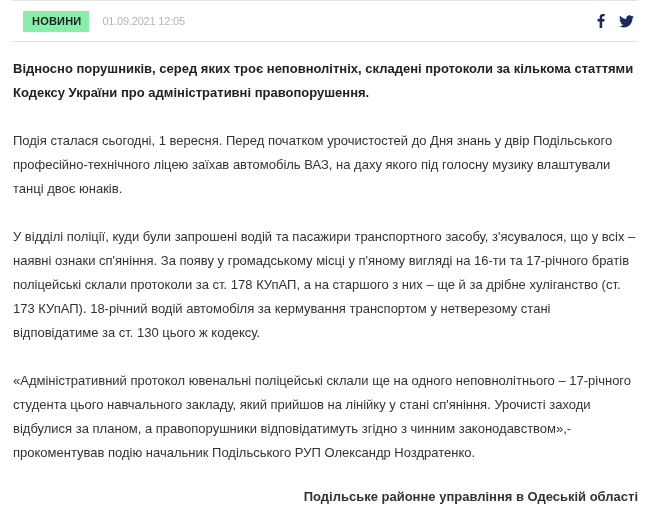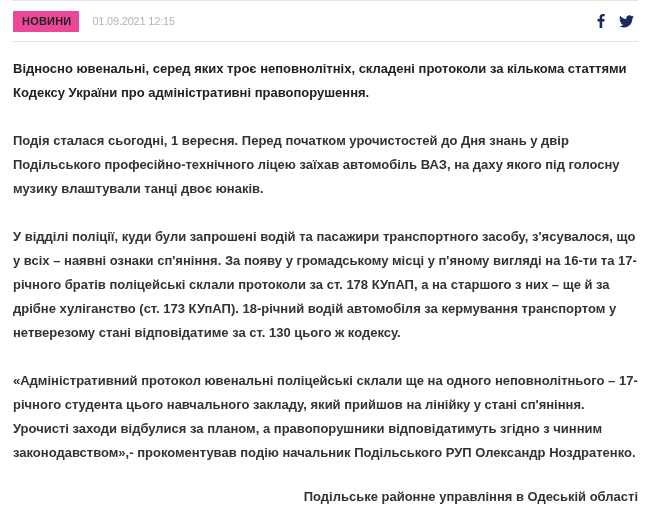--- a/index.html
+++ b/index.html
@@ -20,27 +20,27 @@
       top: 0;
       width: 626px;
       height: 42px;
       border-top: 1px solid #e3e3e3;
       border-bottom: 1px solid #e3e3e3;
       display: flex;
       align-items: center;
     }
     .badge {
       display: inline-block;
-      background: #ec4899;
+      background: #86efac;
       color: #222;
       font-weight: bold;
       font-size: 11px;
       letter-spacing: 0.2px;
       padding: 5px 8px 5px 9px;
-      margin-left: 1px;
+      margin-left: 11px;
       line-height: 11px;
     }
     .date {
       margin-left: 13px;
       color: #b5b5b5;
       font-size: 11px;
       letter-spacing: -0.2px;
     }
     .share {
       margin-left: auto;
@@ -58,21 +58,21 @@
     .share svg { display: block; }
     .article {
       position: absolute;
       left: 13px;
       top: 57px;
       width: 626px;
       font-size: 13px;
       line-height: 24px;
       color: #333;
     }
-    .article p { margin-bottom: 24px; font-weight: bold; }
+    .article p { margin-bottom: 24px; }
     .article p.lead {
       font-weight: bold;
       color: #222;
       font-size: 13px;
       margin-bottom: 24px;
     }
     .signature {
       position: absolute;
       right: 10px;
       top: 485px;
@@ -81,35 +81,35 @@
       color: #333;
       line-height: 24px;
       text-align: left;
     }
   </style>
 </head>
 <body>
 
 <div class="meta-bar">
   <span class="badge">НОВИНИ</span>
-  <span class="date">01.09.2021 12:15</span>
+  <span class="date">01.09.2021 12:05</span>
   <div class="share">
     <a class="icon">
       <svg width="8" height="14" viewBox="0 0 8 14">
         <path d="M5.2 14V7.6h2.1l.3-2.5H5.2V3.5c0-.7.2-1.2 1.2-1.2H7.7V.1C7.5.1 6.7 0 5.8 0 3.9 0 2.6 1.2 2.6 3.3v1.8H.5v2.5h2.1V14h2.6z" fill="#1a2a5e"></path>
       </svg>
     </a>
     <a class="icon">
       <svg width="15" height="13" viewBox="0 0 24 20">
         <path d="M24 2.4c-.9.4-1.8.7-2.8.8 1-.6 1.8-1.6 2.2-2.7-1 .6-2 1-3.1 1.2C19.3.7 18 0 16.6 0c-2.7 0-4.9 2.2-4.9 4.9 0 .4 0 .8.1 1.1C7.7 5.8 4.1 3.9 1.7.9c-.4.7-.7 1.6-.7 2.5 0 1.7.9 3.2 2.2 4.1-.8 0-1.6-.2-2.2-.6v.1c0 2.4 1.7 4.4 3.9 4.8-.4.1-.8.2-1.3.2-.3 0-.6 0-.9-.1.6 2 2.4 3.4 4.6 3.4-1.7 1.3-3.8 2.1-6.1 2.1-.4 0-.8 0-1.2-.1 2.2 1.4 4.8 2.2 7.5 2.2 9.1 0 14-7.5 14-14v-.6c1-.7 1.8-1.6 2.5-2.5z" fill="#1a2a5e"></path>
       </svg>
     </a>
   </div>
 </div>
 
 <div class="article">
-  <p class="lead">Відносно ювенальні, серед яких троє неповнолітніх, складені протоколи за кількома статтями Кодексу України про адміністративні правопорушення.</p>
+  <p class="lead">Відносно порушників, серед яких троє неповнолітніх, складені протоколи за кількома статтями Кодексу України про адміністративні правопорушення.</p>
   <p>Подія сталася сьогодні, 1 вересня. Перед початком урочистостей до Дня знань у двір Подільського професійно-технічного ліцею заїхав автомобіль ВАЗ, на даху якого під голосну музику влаштували танці двоє юнаків.</p>
   <p>У відділі поліції, куди були запрошені водій та пасажири транспортного засобу, з'ясувалося, що у всіх – наявні ознаки сп'яніння. За появу у громадському місці у п'яному вигляді на 16-ти та 17-річного братів поліцейські склали протоколи за ст. 178 КУпАП, а на старшого з них – ще й за дрібне хуліганство (ст. 173 КУпАП). 18-річний водій автомобіля за кермування транспортом у нетверезому стані відповідатиме за ст. 130 цього ж кодексу.</p>
   <p>«Адміністративний протокол ювенальні поліцейські склали ще на одного неповнолітнього – 17-річного студента цього навчального закладу, який прийшов на лінійку у стані сп'яніння. Урочисті заходи відбулися за планом, а правопорушники відповідатимуть згідно з чинним законодавством»,- прокоментував подію начальник Подільського РУП Олександр Ноздратенко.</p>
 </div>
 
 <div class="signature">Подільське районне управління в Одеській області</div>
 
 </body></html>

